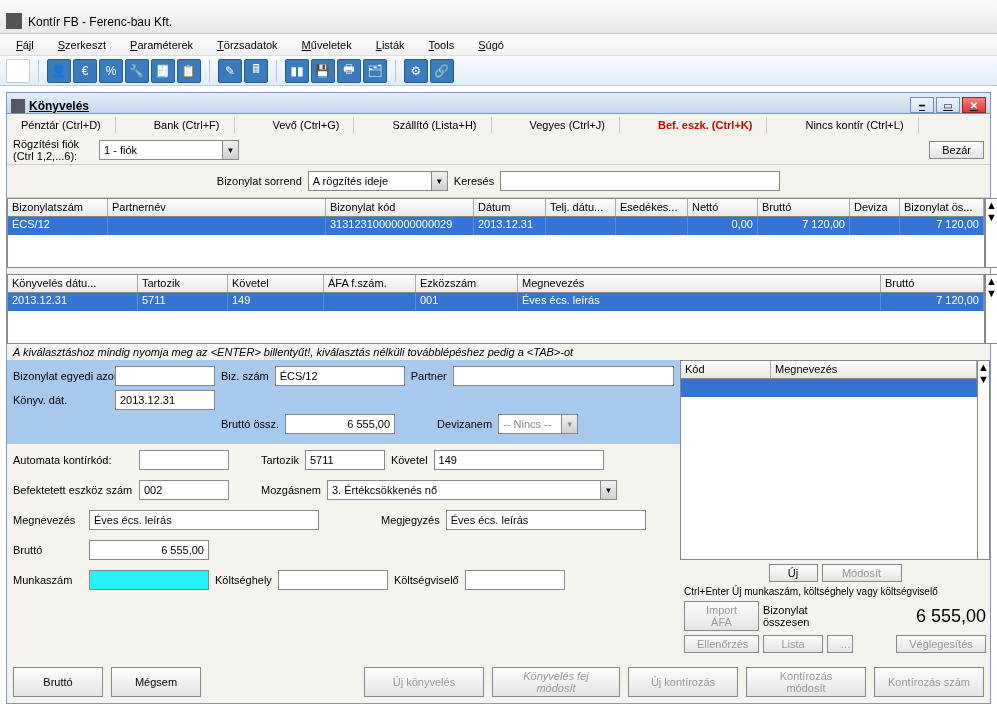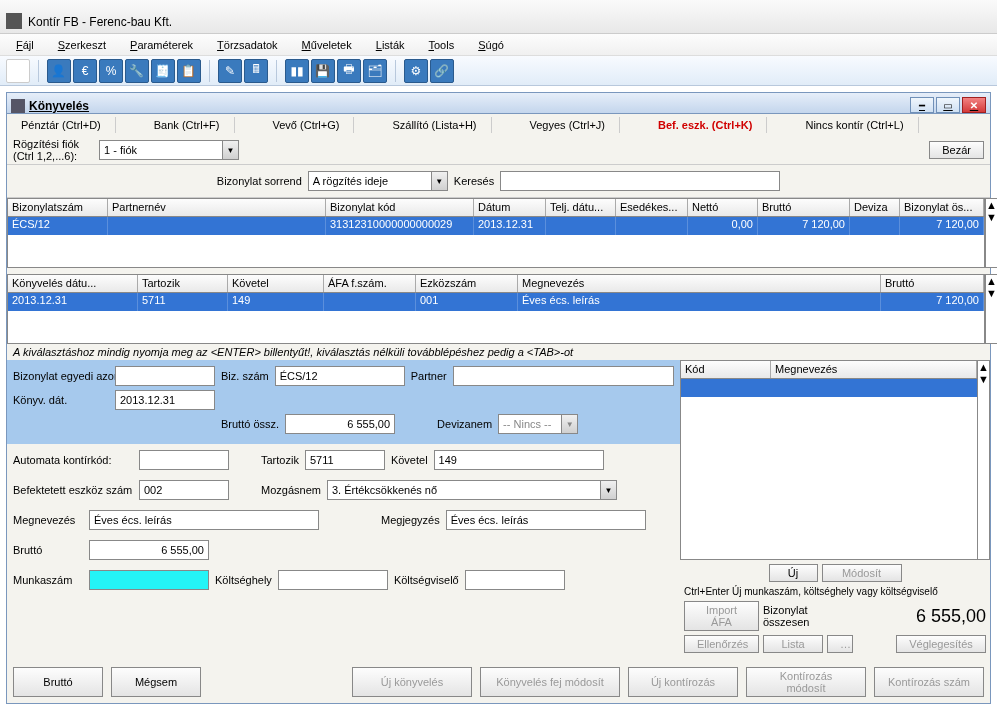--- a/index.html
+++ b/index.html
@@ -357,20 +357,20 @@
           </div>
         </div>
       </div>
     </div>
 
     <div class="bottomrow">
       <button class="btn">Bruttó</button>
       <button class="btn">Mégsem</button>
       <div style="flex:1"></div>
       <button class="btn disabled" style="width:120px;">Új könyvelés</button>
-      <button class="btn disabled" style="width:140px;">Könyvelés fej módosít</button>
+      <button class="btn disabled" style="width:128px;font-style:italic;">Könyvelés fej módosít</button>
       <button class="btn disabled" style="width:110px;">Új kontírozás</button>
       <button class="btn disabled" style="width:120px;">Kontírozás módosít</button>
       <button class="btn disabled" style="width:110px;">Kontírozás szám</button>
     </div>
 
   </div>
 </div>
 
 </body></html>

